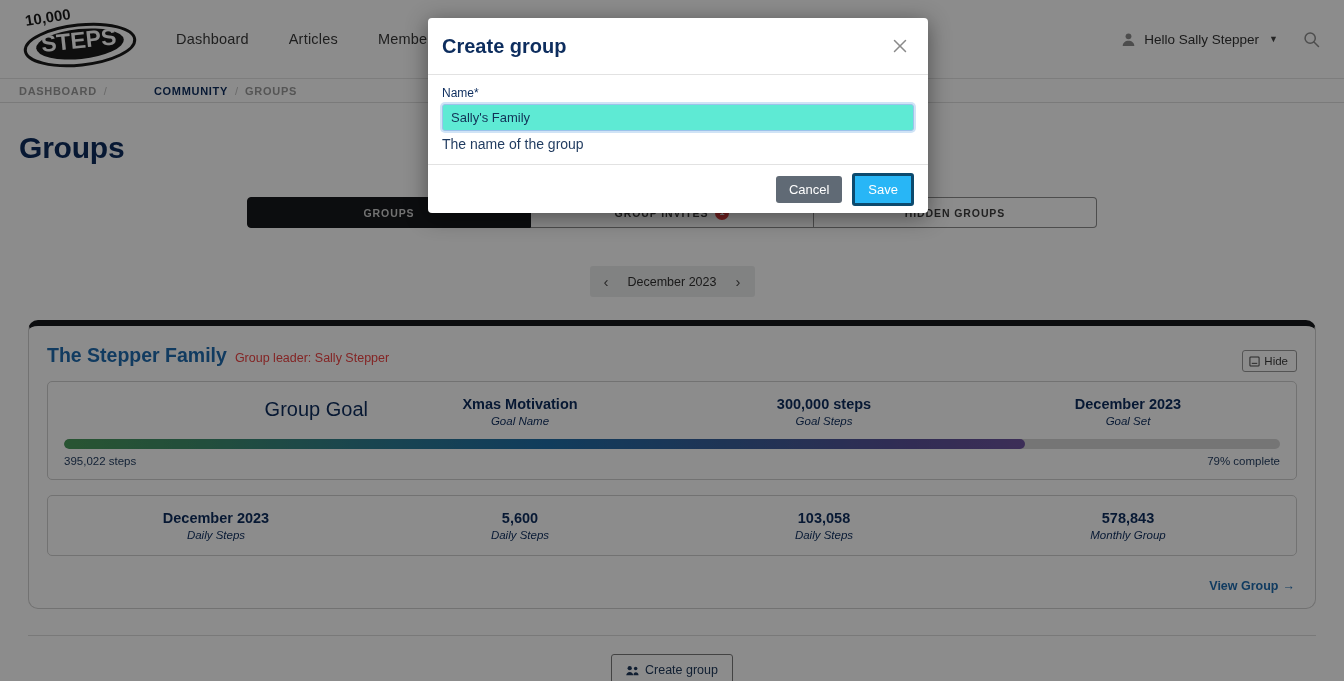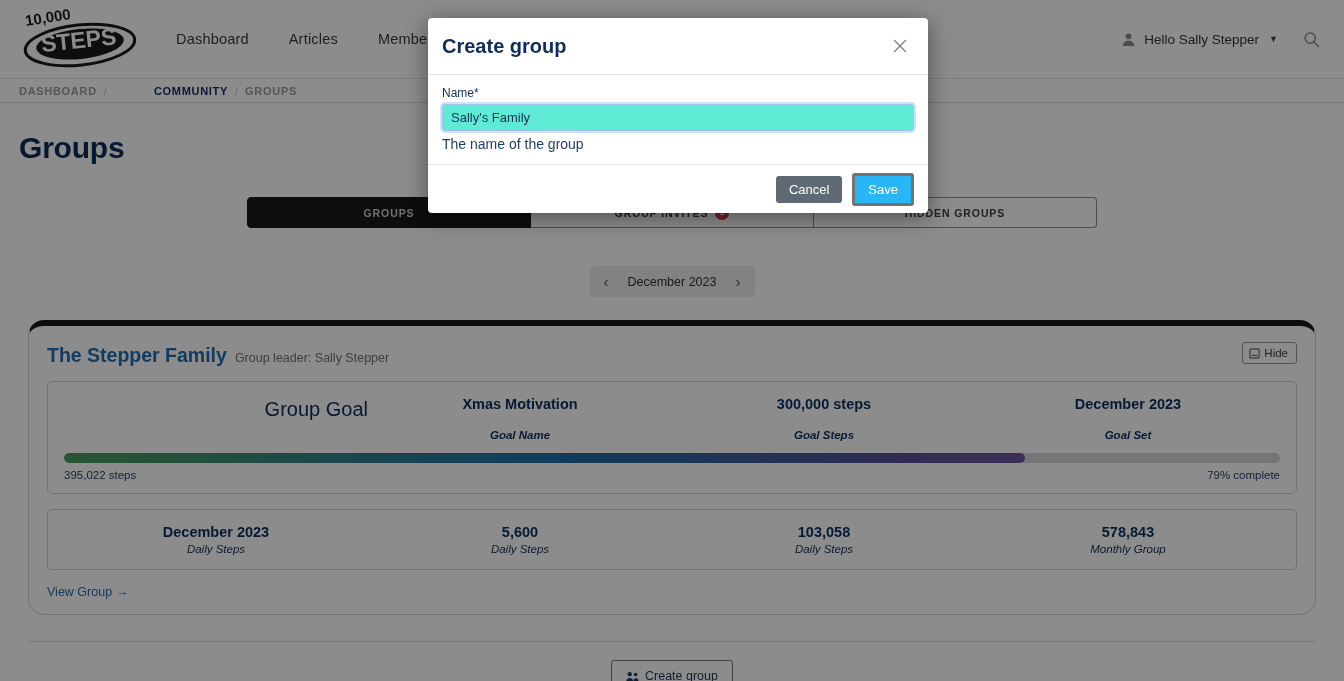--- a/index.html
+++ b/index.html
@@ -112,48 +112,48 @@
     padding: 0 14px;
   }
   .monthnav .arrow { font-size: 15px; color:#4b4b4b; cursor:pointer; line-height:1;}
   .monthnav .label { font-size: 12.5px; color:#303030; }
 
   
   .group-card {
     margin: 23px 28px 0 28px;
     border: 1px solid #cfcfcf;
     border-top: 6px solid #17181c;
-    border-radius: 16px;
+    border-radius: 10px;
     background: #fff;
     padding: 18px 18px 14px 18px;
     position: relative;
   }
   .group-head { display:flex; align-items:baseline; padding: 0 0 0 0; }
   .group-name { font-size: 19.5px; font-weight:700; color:#1f6cb0; }
-  .group-leader { font-size: 12.5px; color:#737373; margin-left: 8px; }
+  .group-leader { font-size: 12.5px; color:#ef4444; margin-left: 8px; }
   .hide-btn {
-    position:absolute; right: 18px; top: 16px;
+    position:absolute; right: 18px; top: 24px;
     border: 1px solid #9a9a9a; border-radius:3px;
     background:#fff; color:#3c3c3c;
     font-size: 11.5px; padding: 4px 8px 4px 6px;
     display:flex; align-items:center; gap:4px; cursor:pointer;
   }
   .hide-btn svg { display:block; }
 
   .goal-box {
     margin-top: 14px;
     border:1px solid #d0d0d0; border-radius:5px;
     padding: 14px 16px 12px 16px;
   }
   .goal-row { display:flex; align-items:flex-start; }
   .goal-cell { flex:1; text-align:center; }
   .goal-cell.first { text-align:right; }
   .goal-title { font-size: 20px; color:#0d2d5e; font-weight:400; padding-top:2px;}
   .goal-val { font-size: 14.5px; font-weight:700; color:#0d2d5e; }
-  .goal-lbl { font-size: 11.5px; font-style: italic; color:#0d2d5e; margin-top:17px;font-weight:bold;}
+  .goal-lbl { font-size: 11.5px; font-style: italic; color:#0d2d5e; margin-top:3px;}
 
   .bar-wrap { margin-top: 12px; }
   .bar-track {
     height: 10px; border-radius:5px; background:#d6d6d6; overflow:hidden;
   }
   .bar-fill {
     height:100%;
     background: linear-gradient(90deg,#4a9a5c 0%, #3f8f6d 14%, #2f7e92 32%, #1f6ea8 50%, #3a5f9b 70%, #5b5199 88%, #6f55a0 100%);
     border-radius:5px;
   }
@@ -164,21 +164,21 @@
     margin-top: 15px;
     border:1px solid #d0d0d0; border-radius:5px;
     padding: 14px 16px;
     display:flex;
   }
   .stat { flex:1; text-align:center; }
   .stat .v { font-size:14.5px; font-weight:700; color:#0d2d5e; }
   .stat .l { font-size:11.5px; font-style:italic; color:#0d2d5e; margin-top:3px; }
 
   .view-group {
-    margin-top: 12px; padding-right:2px;
+    text-align:right; margin-top: 20px; padding-right:2px;font-weight:bold;
   }
   .view-group a {
     font-size:12.5px; color:#1f6cb0; text-decoration:none; cursor:pointer;
   }
   .view-group .arr { margin-left:4px; }
 
   
   .footer-divider {
     margin: 26px 28px 0 28px; height:1px; background:#dcdcdc;
   }
@@ -229,21 +229,21 @@
     flex:1; display:flex; align-items:center; justify-content:flex-end;
     gap: 10px; padding: 0 14px;
   }
   .btn {
     font-family:"Liberation Sans", sans-serif;
     font-size: 13px; border:none; border-radius:3px;
     padding: 6px 13px; cursor:pointer; color:#fff;
   }
   .btn-cancel { background:#606a75; }
   .btn-save-wrap {
-    border: 3px solid #737373; border-radius: 3px;
+    border: 3px solid #0c4a6e; border-radius: 3px;
     padding: 0; display:inline-block; line-height:0;
   }
   .btn-save { background:#28b6f6; border-radius:0; padding: 6px 13px; }
 </style>
 </head>
 <body>
 
 <div id="page">
 
   <div class="topnav">

